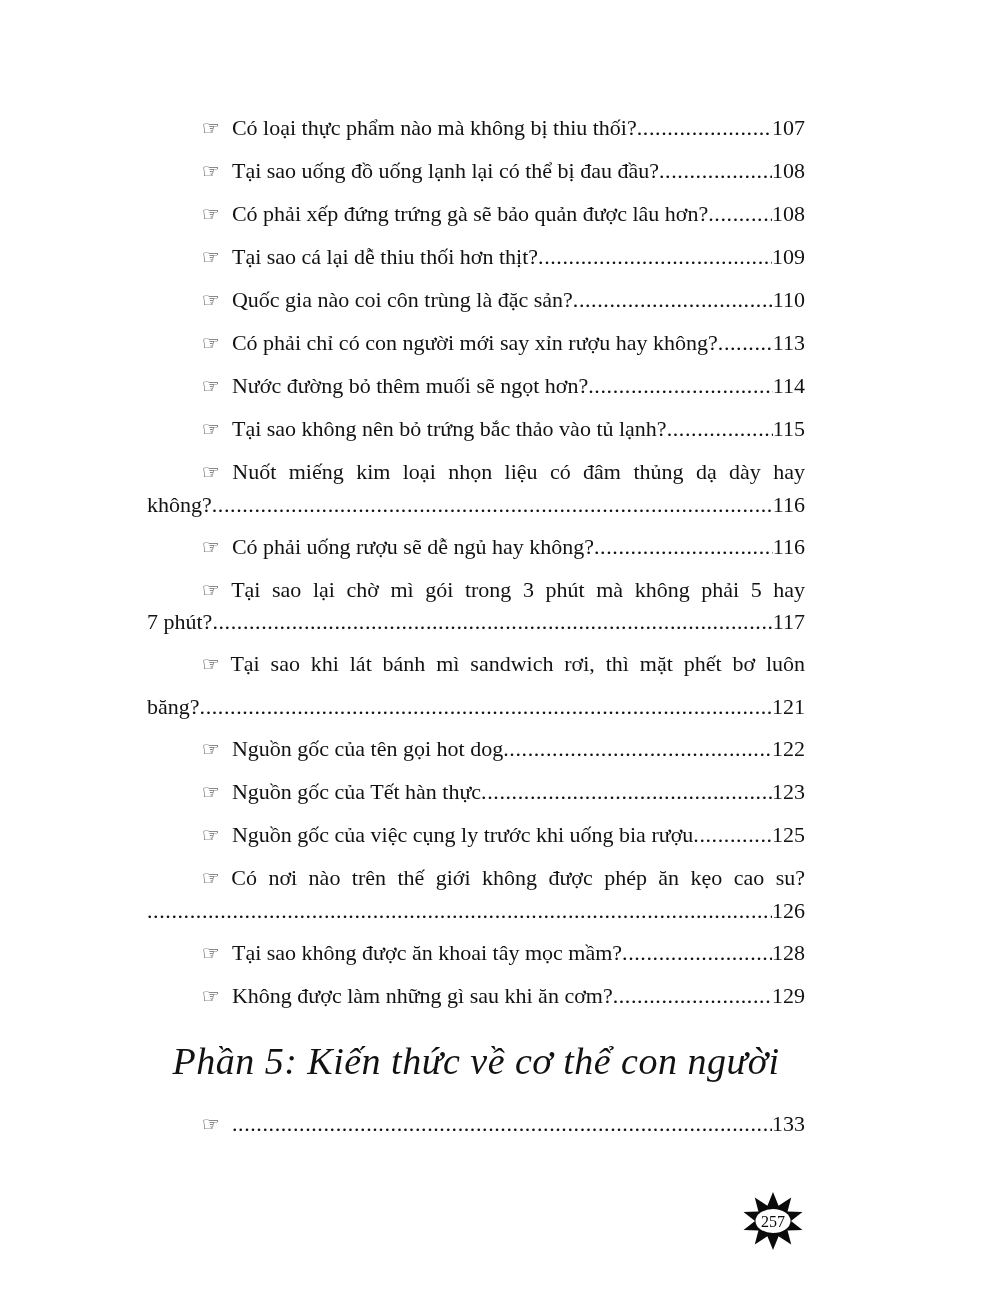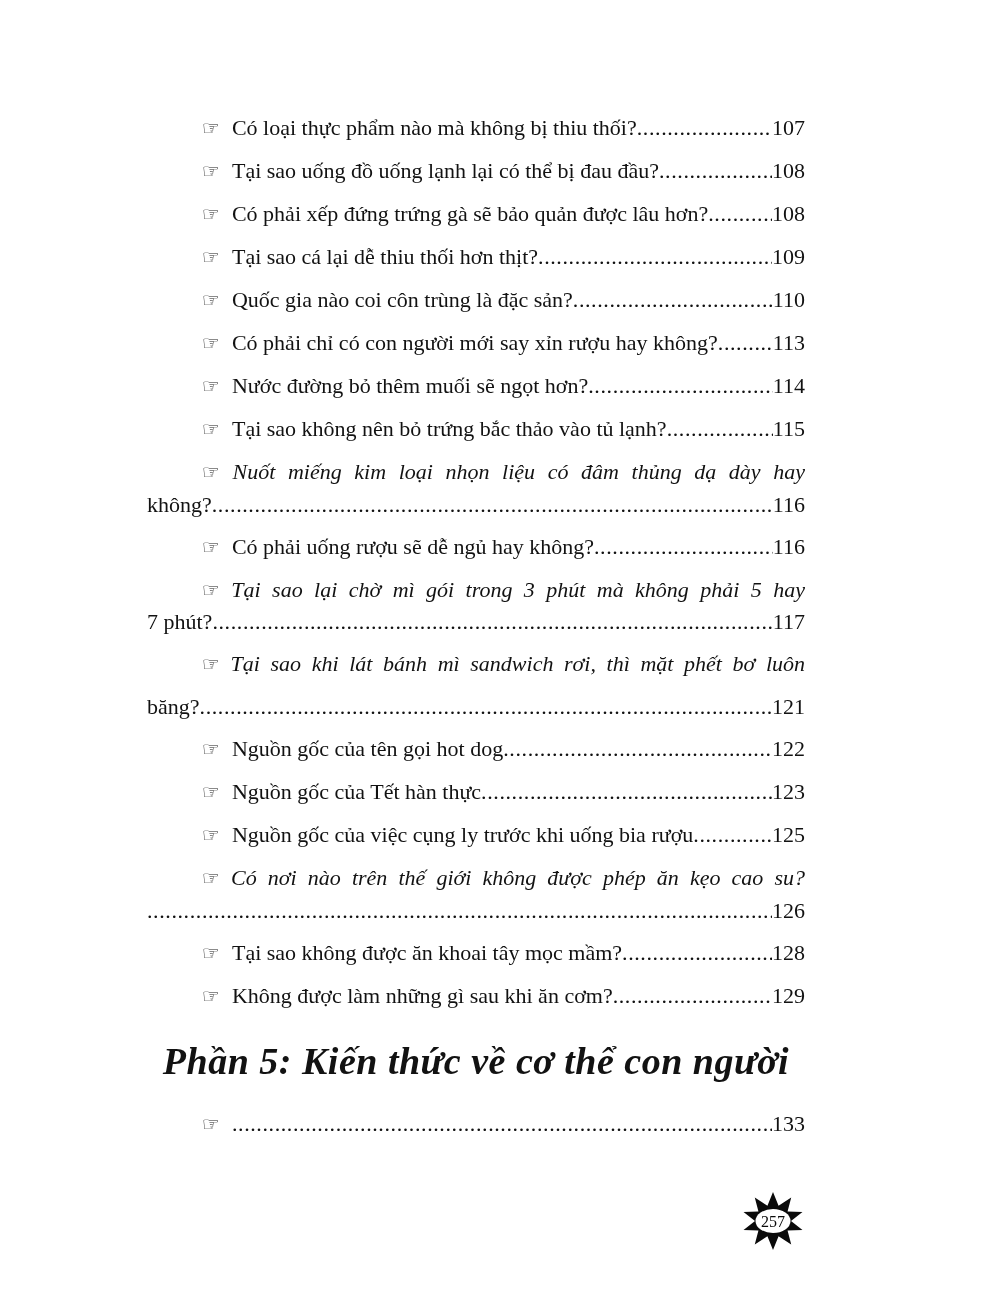--- a/index.html
+++ b/index.html
@@ -26,21 +26,20 @@
   .toc-entry {
     font-size: 22px;
     line-height: 31.5px;
     margin-bottom: 10.5px;
   }
   
   .fill-line {
     text-align: justify;
     text-align-last: justify;
     padding-left: 55px;
-    font-style: italic;
   }
   
   .leader-line {
     display: flex;
     align-items: baseline;
   }
   .leader-line.indent {
     padding-left: 55px;
   }
   .leader-title {
@@ -65,21 +64,21 @@
     content: "..................................................................................................................................................................................";
   }
   .pagenum {
     white-space: nowrap;
     flex-shrink: 0;
   }
   .section-heading {
     font-size: 38px;
     line-height: 46px;
     font-style: italic;
-    font-weight: 700;
+    font-weight: 400;
     text-align: center;
     margin: 26px 0 24px 0;
     letter-spacing: 0.5px;
   }
   .badge {
     position: absolute;
     left: 741px;
     top: 1191px;
     width: 64px;
     height: 60px;

